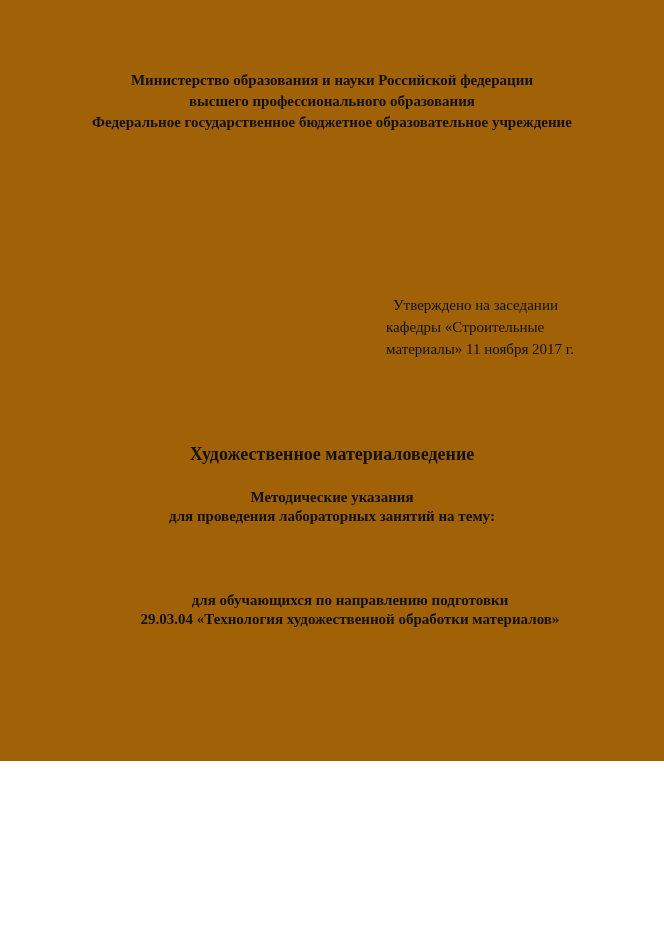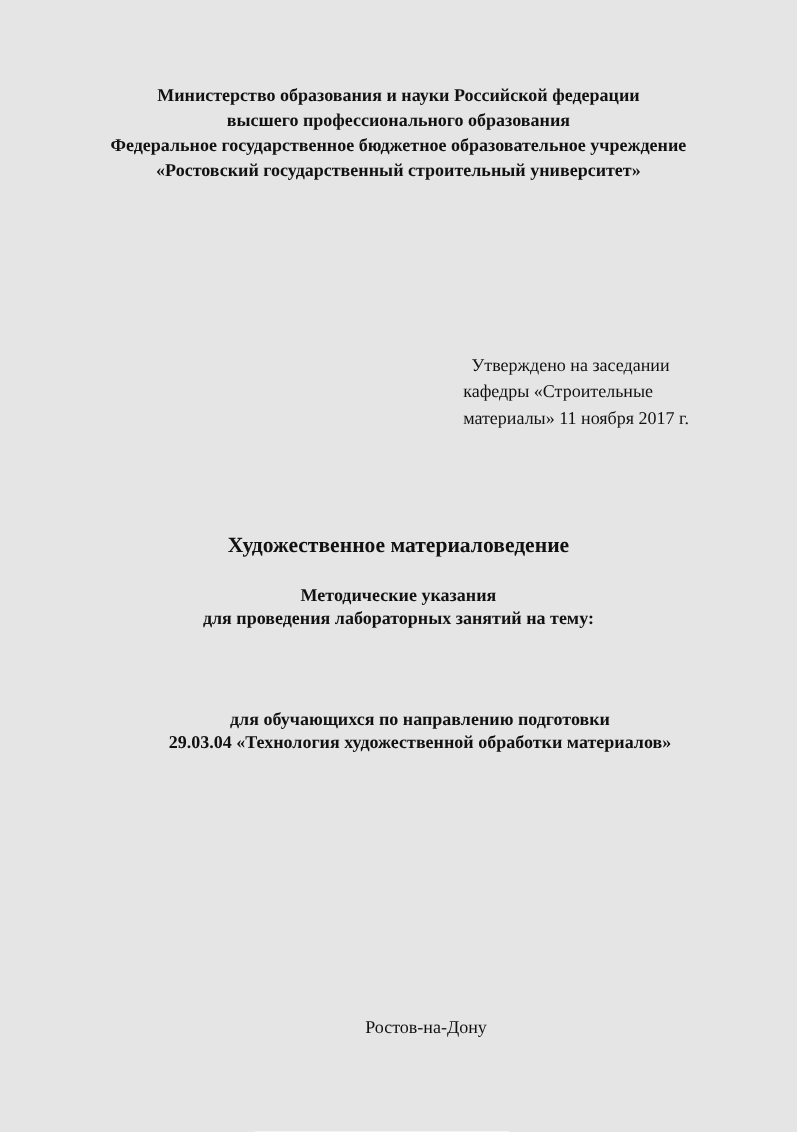--- a/index.html
+++ b/index.html
@@ -3,22 +3,22 @@
 <meta charset="utf-8">
 <style>
   html, body {
     margin: 0;
     padding: 0;
     background: #ffffff;
   }
   .page {
     position: relative;
     width: 664px;
-    height: 943px;
-    background: #e5e5e5;
+    height: 761px;
+    background: #a16207;
     color: #111111;
     font-family: "Liberation Serif", "DejaVu Serif", serif;
     overflow: hidden;
   }
   .block { position: absolute; }
   .centered {
     left: 0;
     right: 0;
     text-align: center;
   }
@@ -70,21 +70,20 @@
 </style>
 </head>
 <body>
 
 <div class="page">
 
   <div class="block centered header-block">
     <div class="line">Министерство образования и науки Российской федерации</div>
     <div class="line">высшего профессионального образования</div>
     <div class="line">Федеральное государственное бюджетное образовательное учреждение</div>
-    <div class="line">«Ростовский государственный строительный университет»</div>
   </div>
 
   <div class="block approval-block">
     <div class="line">Утверждено на заседании</div>
     <div class="line">кафедры «Строительные</div>
     <div class="line">материалы» 11 ноября 2017 г.</div>
   </div>
 
   <div class="block centered title-block">Художественное материаловедение</div>
 

